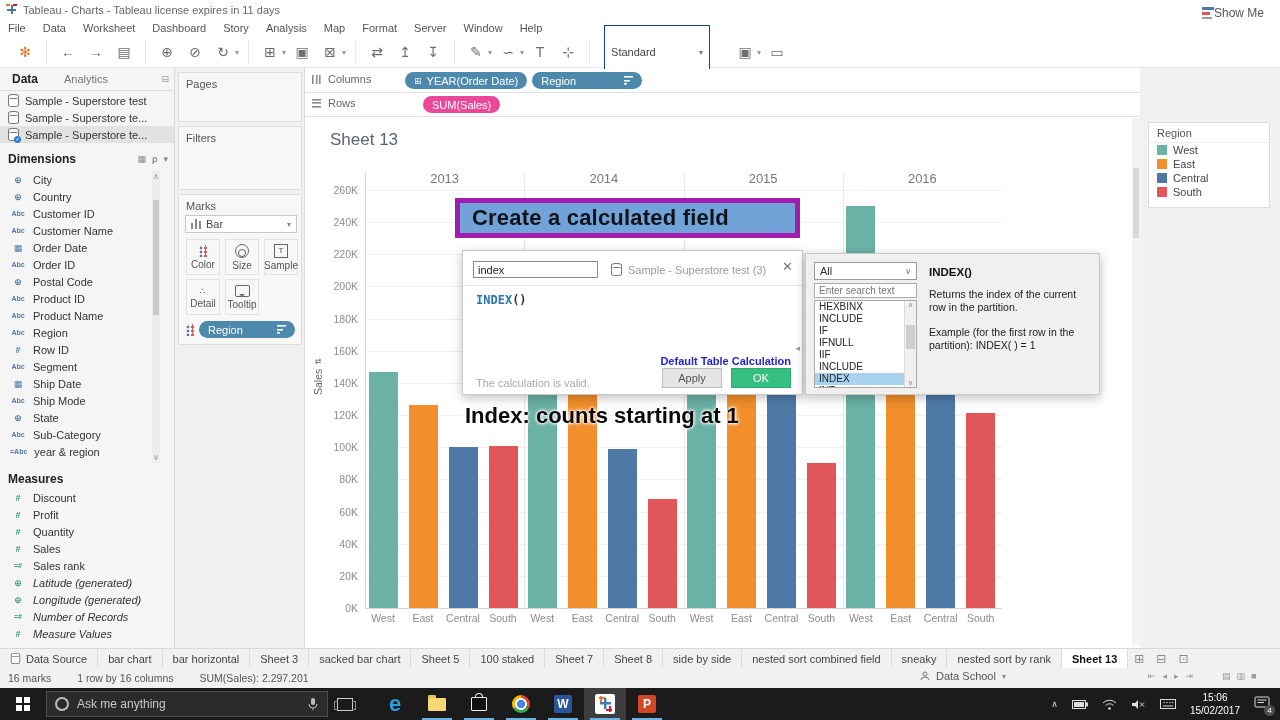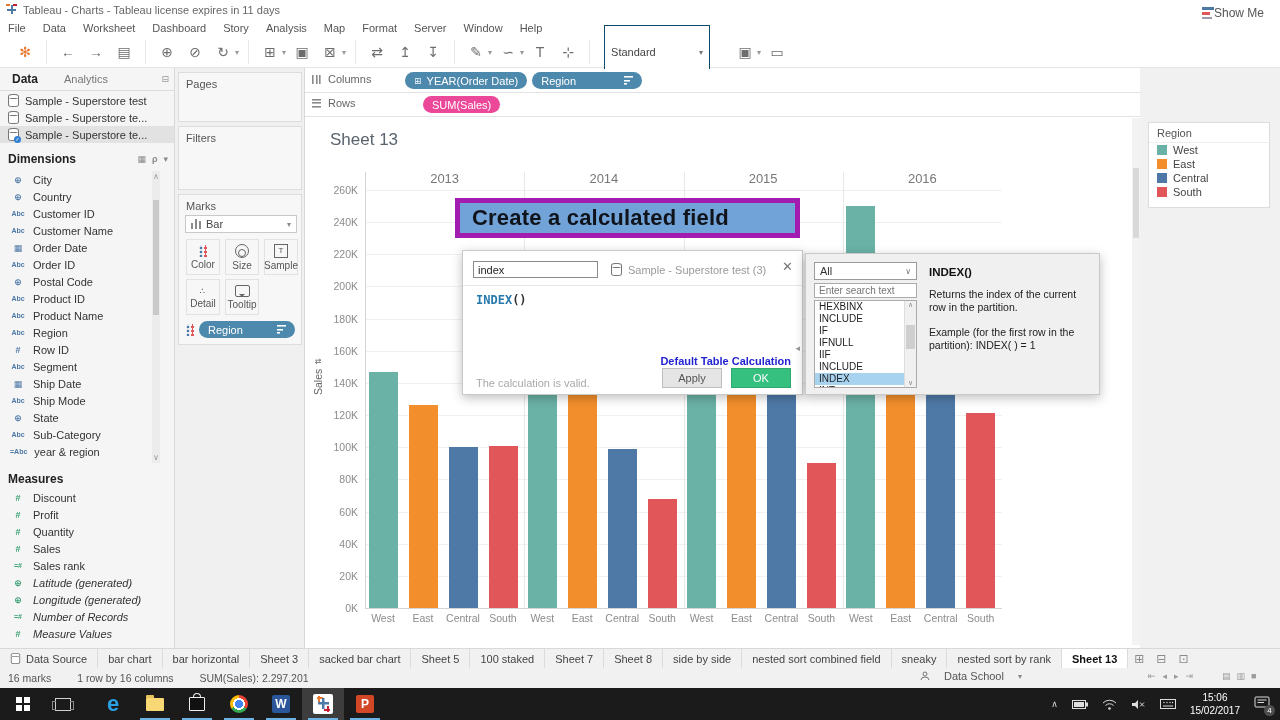--- a/index.html
+++ b/index.html
@@ -148,21 +148,21 @@
   #func-help-title{position:absolute;left:123px;top:12px;font-weight:bold;font-size:11.5px;color:#111;}
   .func-help{position:absolute;left:123px;width:162px;color:#222;font-size:10.5px;line-height:13px;}
 
   
   #tabsbar{left:0;top:648px;width:1280px;height:20px;background:#f1f1f1;border-top:1px solid #d8d8d8;display:flex;align-items:stretch;box-sizing:border-box;}
   .sh-tab{display:flex;align-items:center;gap:5px;padding:0 10px;border-right:1px solid #dcdcdc;color:#444;cursor:pointer;white-space:nowrap;}
   .sh-tab.active{background:#fff;color:#111;font-weight:bold;}
   .tab-newic{display:flex;align-items:center;padding:0 6px;color:#8a8a8a;font-size:12px;cursor:pointer;}
   #statusbar{left:0;top:668px;width:1280px;height:20px;background:#f1f1f1;display:flex;align-items:center;box-sizing:border-box;color:#555;font-size:10.5px;}
   #status-left{display:flex;gap:26px;padding-left:8px;}
-  #status-user{position:absolute;left:920px;top:670px;display:flex;align-items:center;gap:14px;color:#555;cursor:pointer;}
+  #status-user{position:absolute;left:920px;top:670px;display:flex;align-items:center;gap:6px;color:#555;cursor:pointer;}
   #status-nav{position:absolute;left:1148px;top:671px;display:flex;gap:7px;color:#9a9a9a;font-size:9px;}
   #status-views{position:absolute;left:1222px;top:671px;display:flex;gap:6px;color:#9a9a9a;font-size:9px;}
 
   
   #taskbar{left:0;top:688px;width:1280px;height:32px;background:#1b1b1b;display:flex;align-items:center;}
   #start-btn{width:46px;height:32px;display:flex;align-items:center;justify-content:center;cursor:pointer;}
   .win-ic{width:14px;height:14px;background:
      linear-gradient(#fff,#fff) 0 0/6px 6px,
      linear-gradient(#fff,#fff) 8px 0/6px 6px,
      linear-gradient(#fff,#fff) 0 8px/6px 6px,
@@ -590,20 +590,21 @@
         <div class="lg-item">
           <span class="lg-sw" style="background: rgb(225, 87, 89);"></span>
           <span>South</span>
         </div>
       </div>
   </div>
 
   <div id="banner" class="abs">
     <span>Create a calculated field</span>
   </div>
+  <div id="caption" class="abs">Index: counts starting at 1</div>
 
   <div id="calcdlg" class="abs">
     <input id="calc-name" value="index" style="">
     <div id="calc-ds">
       <span class="db-ic"></span>
       <span>Sample - Superstore test (3)</span>
     </div>
     <span id="calc-close">✕</span>
     <div id="calc-divider"></div>
     <div id="calc-formula">
@@ -717,20 +718,29 @@
   <div id="status-views" class="abs">
     <span>▤</span>
     <span>▥</span>
     <span>■</span>
   </div>
 
   <div id="taskbar" class="abs">
     <div id="start-btn">
         <span class="win-ic"></span>
       </div>
+    <div id="cortana">
+      <span class="cort-ring"></span>
+      <span>Ask me anything</span>
+      <svg style="margin-left:auto;" width="12" height="14" viewBox="0 0 12 14">
+          <rect x="4" y="1" width="4" height="7" rx="2" fill="#bdbdbd"></rect>
+          <path d="M2 7 a4 4 0 0 0 8 0" stroke="#bdbdbd" fill="none"></path>
+          <line x1="6" y1="11" x2="6" y2="13" stroke="#bdbdbd"></line>
+        </svg>
+    </div>
     <div id="taskview">
         <span class="tv-ic"></span>
       </div>
     <div id="apps">
         <div class="app">
           <span class="edge-ic">e</span>
         </div>
         <div class="app">
           <span class="folder-ic"></span>
           <span class="underline"></span>

